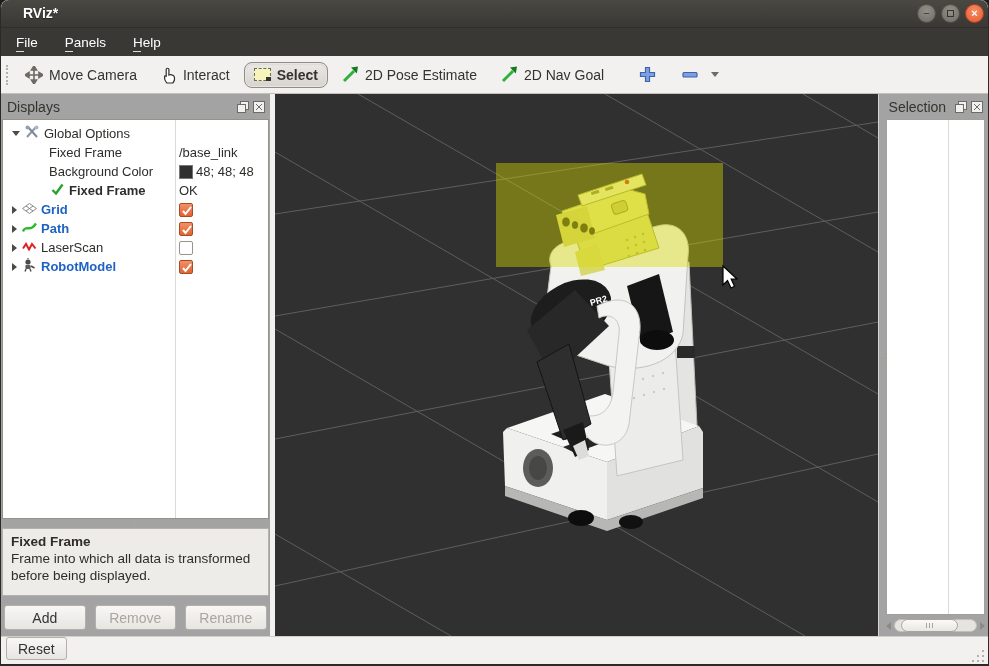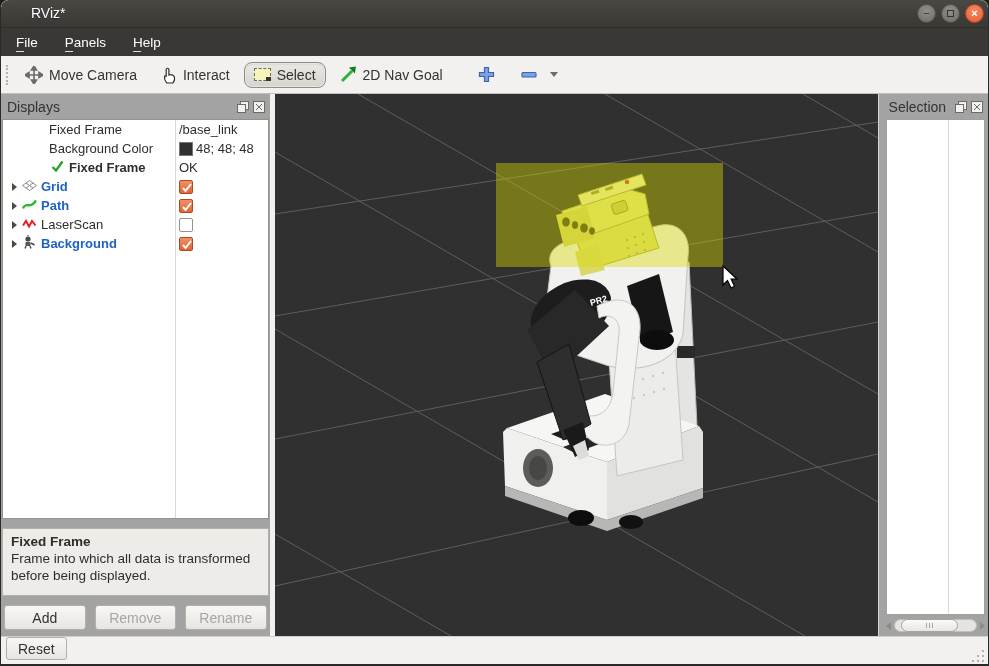--- a/index.html
+++ b/index.html
@@ -12,21 +12,21 @@
     position: relative; width: 989px; height: 666px;
     background: #f2f1ef; border-radius: 8px 8px 0 0; overflow: hidden;
     border-left: 1px solid #2b2a26; border-right: 1px solid #2b2a26; border-bottom: 2px solid #2b2a26;
   }
   
   .titlebar {
     height: 28px; background: linear-gradient(#4a4843, #3a3834);
     border-radius: 8px 8px 0 0; position: relative;
     border-bottom: 1px solid #2f2e2a;
   }
-  .title-text { position: absolute; left: 30px; top: 5px; color: #ffffff; font-weight: normal; font-size: 14px; text-shadow: 0 1px 1px #222; }
+  .title-text { position: absolute; left: 22px; top: 5px; color: #ffffff; font-weight: bold; font-size: 14px; text-shadow: 0 1px 1px #222; }
   .win-controls { position: absolute; right: 4px; top: 4px; display: flex; gap: 5px; }
   .win-btn {
     width: 19px; height: 19px; border-radius: 50%;
     background: radial-gradient(circle at 50% 35%, #93908a, #6e6b65);
     border: 1px solid #55524d; color: #35332f; font-size: 11px; line-height: 16px;
     text-align: center; cursor: default;
   }
   .win-btn .sq { display: inline-block; width: 7px; height: 7px; border: 1px solid #35332f; margin-top: 5px; }
   .win-btn.close {
     background: radial-gradient(circle at 50% 35%, #f58d64, #e75931);
@@ -37,20 +37,21 @@
   .menu-item { position: relative; color: #ffffff; font-size: 13.5px; cursor: default; }
   .menu-item .mn { position: absolute; left: 0; bottom: -2px; width: 8px; height: 1px; background: #dfdbd6; }
   
   .toolbar { height: 38px; background: #f2f1ef; border-bottom: 1px solid #c3c0ba; display: flex; align-items: center; padding-left: 3px; }
   .tb-handle { width: 4px; height: 20px; border-left: 2px dotted #b4b0aa; margin: 0 5px 0 2px; }
   .tool { display: flex; align-items: center; gap: 6px; padding: 4px 9px; font-size: 14px; color: #35332f; margin-right: 4px; border: 1px solid transparent; }
   .tool.active {
     background: linear-gradient(#ebe9e6, #d7d4cf);
     border: 1px solid #918d86; border-radius: 8px;
     box-shadow: 0 0 0 1px #e8e6e2 inset, 0 1px 2px rgba(0,0,0,.18) inset;
+    font-weight: bold;
   }
   .tool-sep { width: 10px; }
   .select-glyph { display: inline-block; width: 17px; height: 13px; background: #f7f3bd; border: 1px dashed #6d6c55; position: relative; }
   .select-glyph::after { content: ""; position: absolute; right: -1px; bottom: -1px; width: 5px; height: 4px; background: #35332f; }
   .caret-down { width: 0; height: 0; border-left: 4px solid transparent; border-right: 4px solid transparent; border-top: 5px solid #6e6a64; margin-left: 6px; }
   
   .main { display: flex; height: 542px; }
   .panel { background: #a3a3a3; display: flex; flex-direction: column; }
   .displays-panel { width: 270px; }
   .panel-header { height: 25px; display: flex; align-items: center; padding: 0 5px 0 6px; font-size: 14px; color: #35332f; }
@@ -156,20 +157,27 @@
         <path d="M6,17 C4,15 3.2,12.5 3.8,10 L5.2,10.3 L5.2,3.6 a1.35,1.35 0 0 1 2.7,0 L7.9,9 C9,8.4 12.4,8.8 13.1,10.4 C13.9,12.4 13.5,15 11.8,17 Z" fill="#ffffff" stroke="#2e2d2a" stroke-width="1.2"></path>
       </svg>
       <span>Interact</span>
     </div>
 
     <div class="tool active">
       <span class="select-glyph"></span>
       <span>Select</span>
     </div>
 
+    <div class="tool">
+      <svg width="17" height="17" viewBox="0 0 17 17">
+        <line x1="2" y1="15" x2="12" y2="5" stroke="#2db13a" stroke-width="3"></line>
+        <polygon points="9,1.5 16,0.5 14.8,7.5" fill="#117a22"></polygon>
+      </svg>
+      <span>2D Pose Estimate</span>
+    </div>
 
     <div class="tool">
       <svg width="17" height="17" viewBox="0 0 17 17">
         <line x1="2" y1="15" x2="12" y2="5" stroke="#2db13a" stroke-width="3"></line>
         <polygon points="9,1.5 16,0.5 14.8,7.5" fill="#117a22"></polygon>
       </svg>
       <span>2D Nav Goal</span>
     </div>
 
     <div class="tool-sep"></div>
@@ -201,20 +209,32 @@
         <svg width="12" height="12" viewBox="0 0 12 12">
           <rect x="0.5" y="0.5" width="11" height="11" fill="#f2f1ef" stroke="#6e6a64"></rect>
           <line x1="3" y1="3" x2="9" y2="9" stroke="#6e6a64"></line>
             <line x1="9" y1="3" x2="3" y2="9" stroke="#6e6a64"></line>
         </svg>
       </div>
 
       <div class="tree">
         <div class="tree-divider"></div>
 
+        <div class="tree-row" style="margin-top:4px;">
+          <span class="expander down"></span>
+          <span class="icon">
+            <svg width="15" height="14" viewBox="0 0 15 14">
+              <line x1="2" y1="12" x2="11" y2="2" stroke="#8a97a5" stroke-width="2"></line>
+              <line x1="3" y1="2" x2="12" y2="12" stroke="#7c8a99" stroke-width="2"></line>
+              <circle cx="11.5" cy="2.5" r="2" fill="#aab6c2"></circle>
+              <circle cx="2.5" cy="2.5" r="2" fill="#93a1af"></circle>
+            </svg>
+          </span>
+          <span class="label">Global Options</span>
+        </div>
 
         <div class="tree-row">
           <span class="indent1"></span>
           <span class="label">Fixed Frame</span>
           <span class="value">/base_link</span>
         </div>
 
         <div class="tree-row">
           <span class="indent1"></span>
           <span class="label">Background Color</span>
@@ -290,21 +310,21 @@
           <span class="icon">
             <svg width="15" height="14" viewBox="0 0 15 14">
               <circle cx="6" cy="4" r="2.6" fill="#4a4a4a"></circle>
               <rect x="3.4" y="7" width="5.2" height="4" rx="1" fill="#5a5a5a"></rect>
               <line x1="9" y1="8" x2="12.5" y2="10" stroke="#4a4a4a" stroke-width="1.6"></line>
               <line x1="4" y1="11" x2="3" y2="13.5" stroke="#4a4a4a" stroke-width="1.4"></line>
               <line x1="8" y1="11" x2="9" y2="13.5" stroke="#4a4a4a" stroke-width="1.4"></line>
               <line x1="5" y1="1" x2="7" y2="0.4" stroke="#7a7a7a" stroke-width="1"></line>
             </svg>
           </span>
-          <span class="label">Background</span>
+          <span class="label">RobotModel</span>
           <span class="value">
             <span class="cb checked">
               <svg width="14" height="14" viewBox="0 0 14 14">
                   <path d="M3,7 L5.5,10 L11,3" stroke="#fff" stroke-width="2" fill="none"></path>
                 </svg>
             </span>
           </span>
         </div>
       </div>
 

